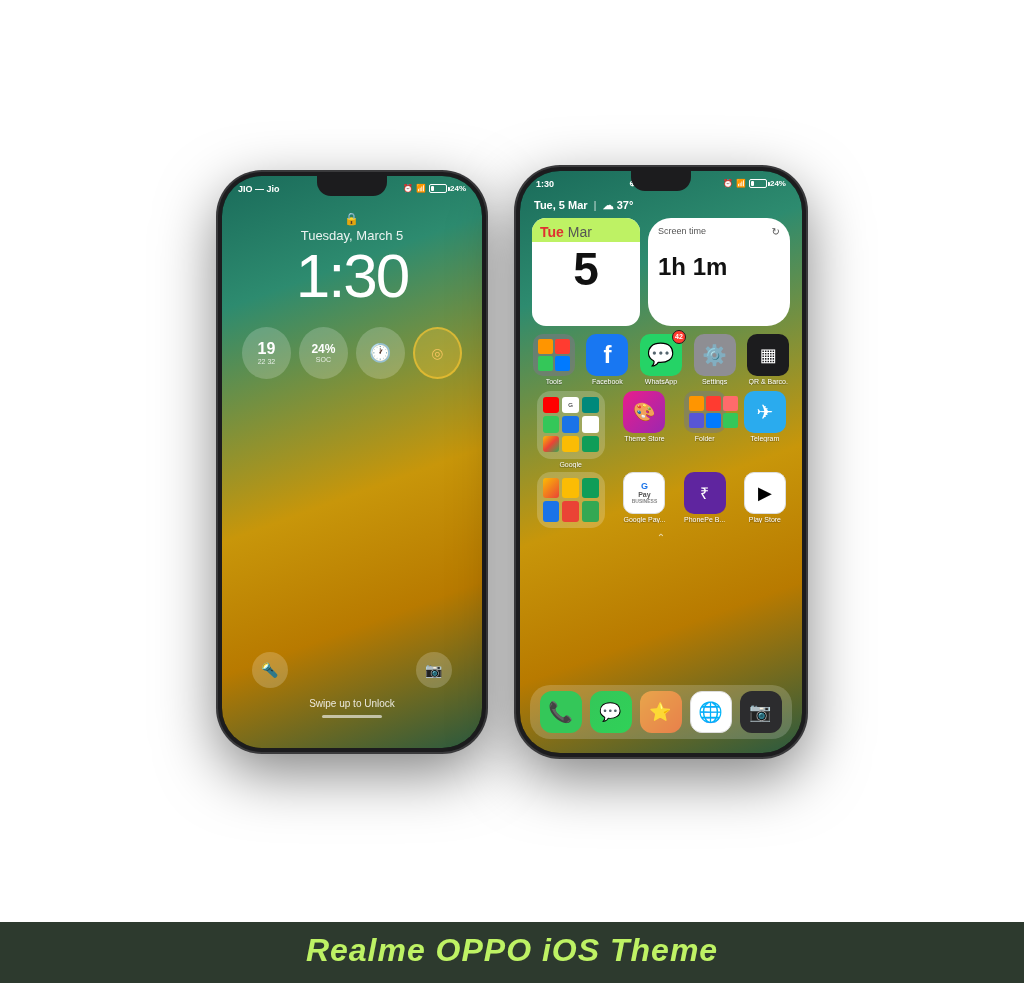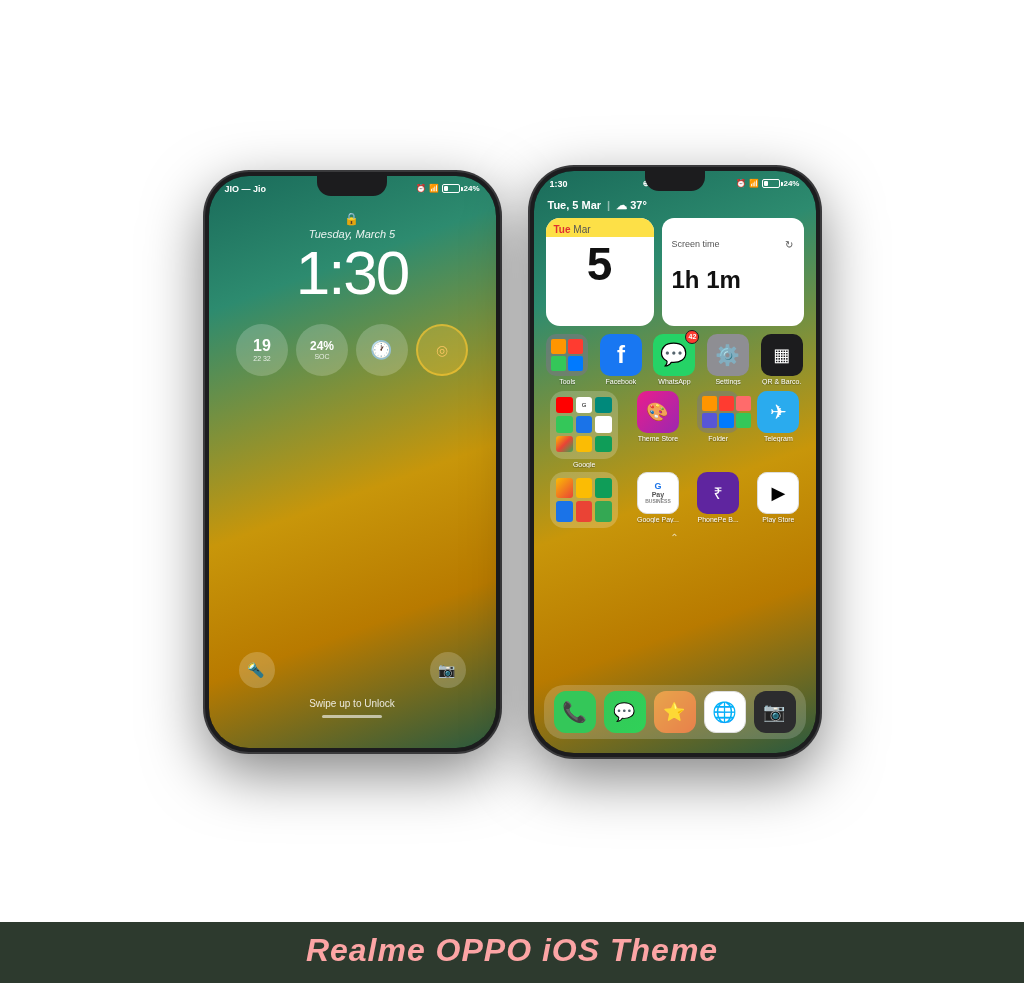--- a/index.html
+++ b/index.html
@@ -31,21 +31,21 @@
       left: 0;
       width: 100%;
       background: #2d3a2e;
       padding: 10px 20px 14px;
       text-align: center;
       z-index: 10;
     }
     .bottom-banner-text {
       font-size: 32px;
       font-weight: 900;
-      color: #fca5a5;
+      color: #bef264;
       letter-spacing: 1px;
       font-style: italic;
     }
 
     
     .title-overlay {
       position: absolute;
       bottom: 68px;
       left: 0;
       width: 52%;
@@ -55,21 +55,21 @@
     }
     .title-overlay-text {
       font-size: 28px;
       font-weight: 900;
       color: #ffffff;
       font-style: italic;
     }
 
     
     .phone {
-      width: 295px;
+      width: 268px;
       height: 580px;
       background: #1c1c1e;
       border-radius: 44px;
       position: relative;
       box-shadow: 0 0 0 2px #3a3a3c, 0 20px 60px rgba(0,0,0,0.5);
       overflow: hidden;
     }
     .phone-inner {
       position: absolute;
       top: 4px; left: 4px; right: 4px; bottom: 4px;
@@ -160,24 +160,23 @@
 
     
     .lock-date {
       position: relative;
       z-index: 5;
       text-align: center;
       color: white;
       margin-top: 14px;
     }
     .lock-date-text {
-      font-size: 11px;
+      font-size: 13px;
       font-weight: 400;
       opacity: 0.9;
-      font-style: italic;
     }
     .lock-time {
       font-size: 58px;
       font-weight: 100;
       line-height: 1;
       margin-top: 2px;
       letter-spacing: -2px;
     }
     .lock-lock-icon {
       font-size: 12px;
@@ -258,40 +257,40 @@
     }
     .calendar-widget {
       background: white;
       border-radius: 14px;
       width: 108px;
       height: 108px;
       overflow: hidden;
       flex-shrink: 0;
     }
     .cal-header {
-      background: #fde047;
+      background: #bef264;
       padding: 6px 8px 2px;
-      font-size: 10px;
+      font-size: 14px;
     }
     .cal-header span:first-child { color: #e03030; font-weight: 700; }
     .cal-header span:last-child { color: #555; font-weight: 500; }
     .cal-day {
       text-align: center;
       font-size: 46px;
       font-weight: 800;
       color: #111;
       line-height: 1;
       padding-top: 4px;
     }
     .screen-time-widget {
       background: white;
-      border-radius: 12px;
+      border-radius: 23px;
       flex: 1;
       height: 108px;
-      padding: 21px 10px;
+      padding: 8px 10px;
     }
     .st-header {
       font-size: 9px;
       color: #555;
       font-weight: 500;
       display: flex;
       justify-content: space-between;
       align-items: center;
     }
     .st-time {

